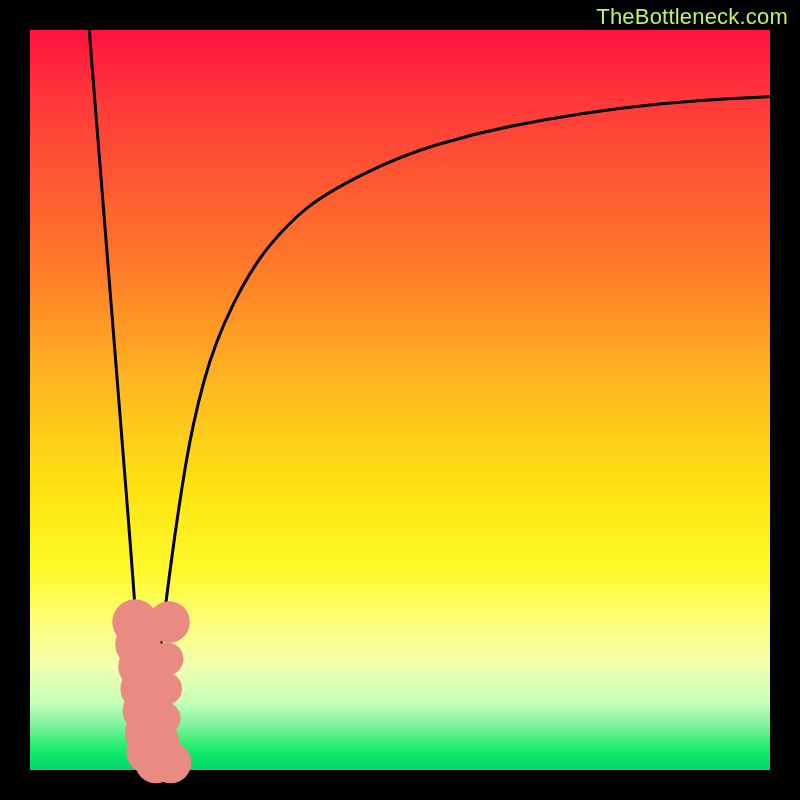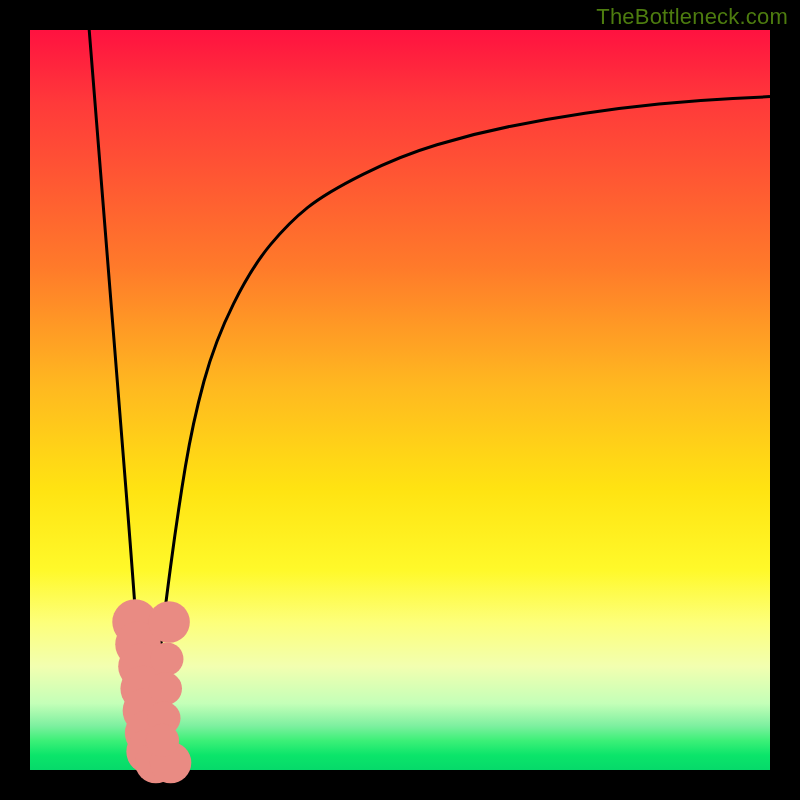--- a/index.html
+++ b/index.html
@@ -64,21 +64,21 @@
     width: 740px;
     height: 740px;
     overflow: visible;
   }
   .attribution {
     position: absolute;
     top: 4px;
     right: 12px;
     font-family: Arial, Helvetica, sans-serif;
     font-size: 22px;
-    color: #4d7c0f;
+    color: #bef264;
     letter-spacing: 0.2px;
     user-select: none;
   }
   .dot {
     fill: #e98b83;
   }
 </style>
 </head>
 <body>
 

